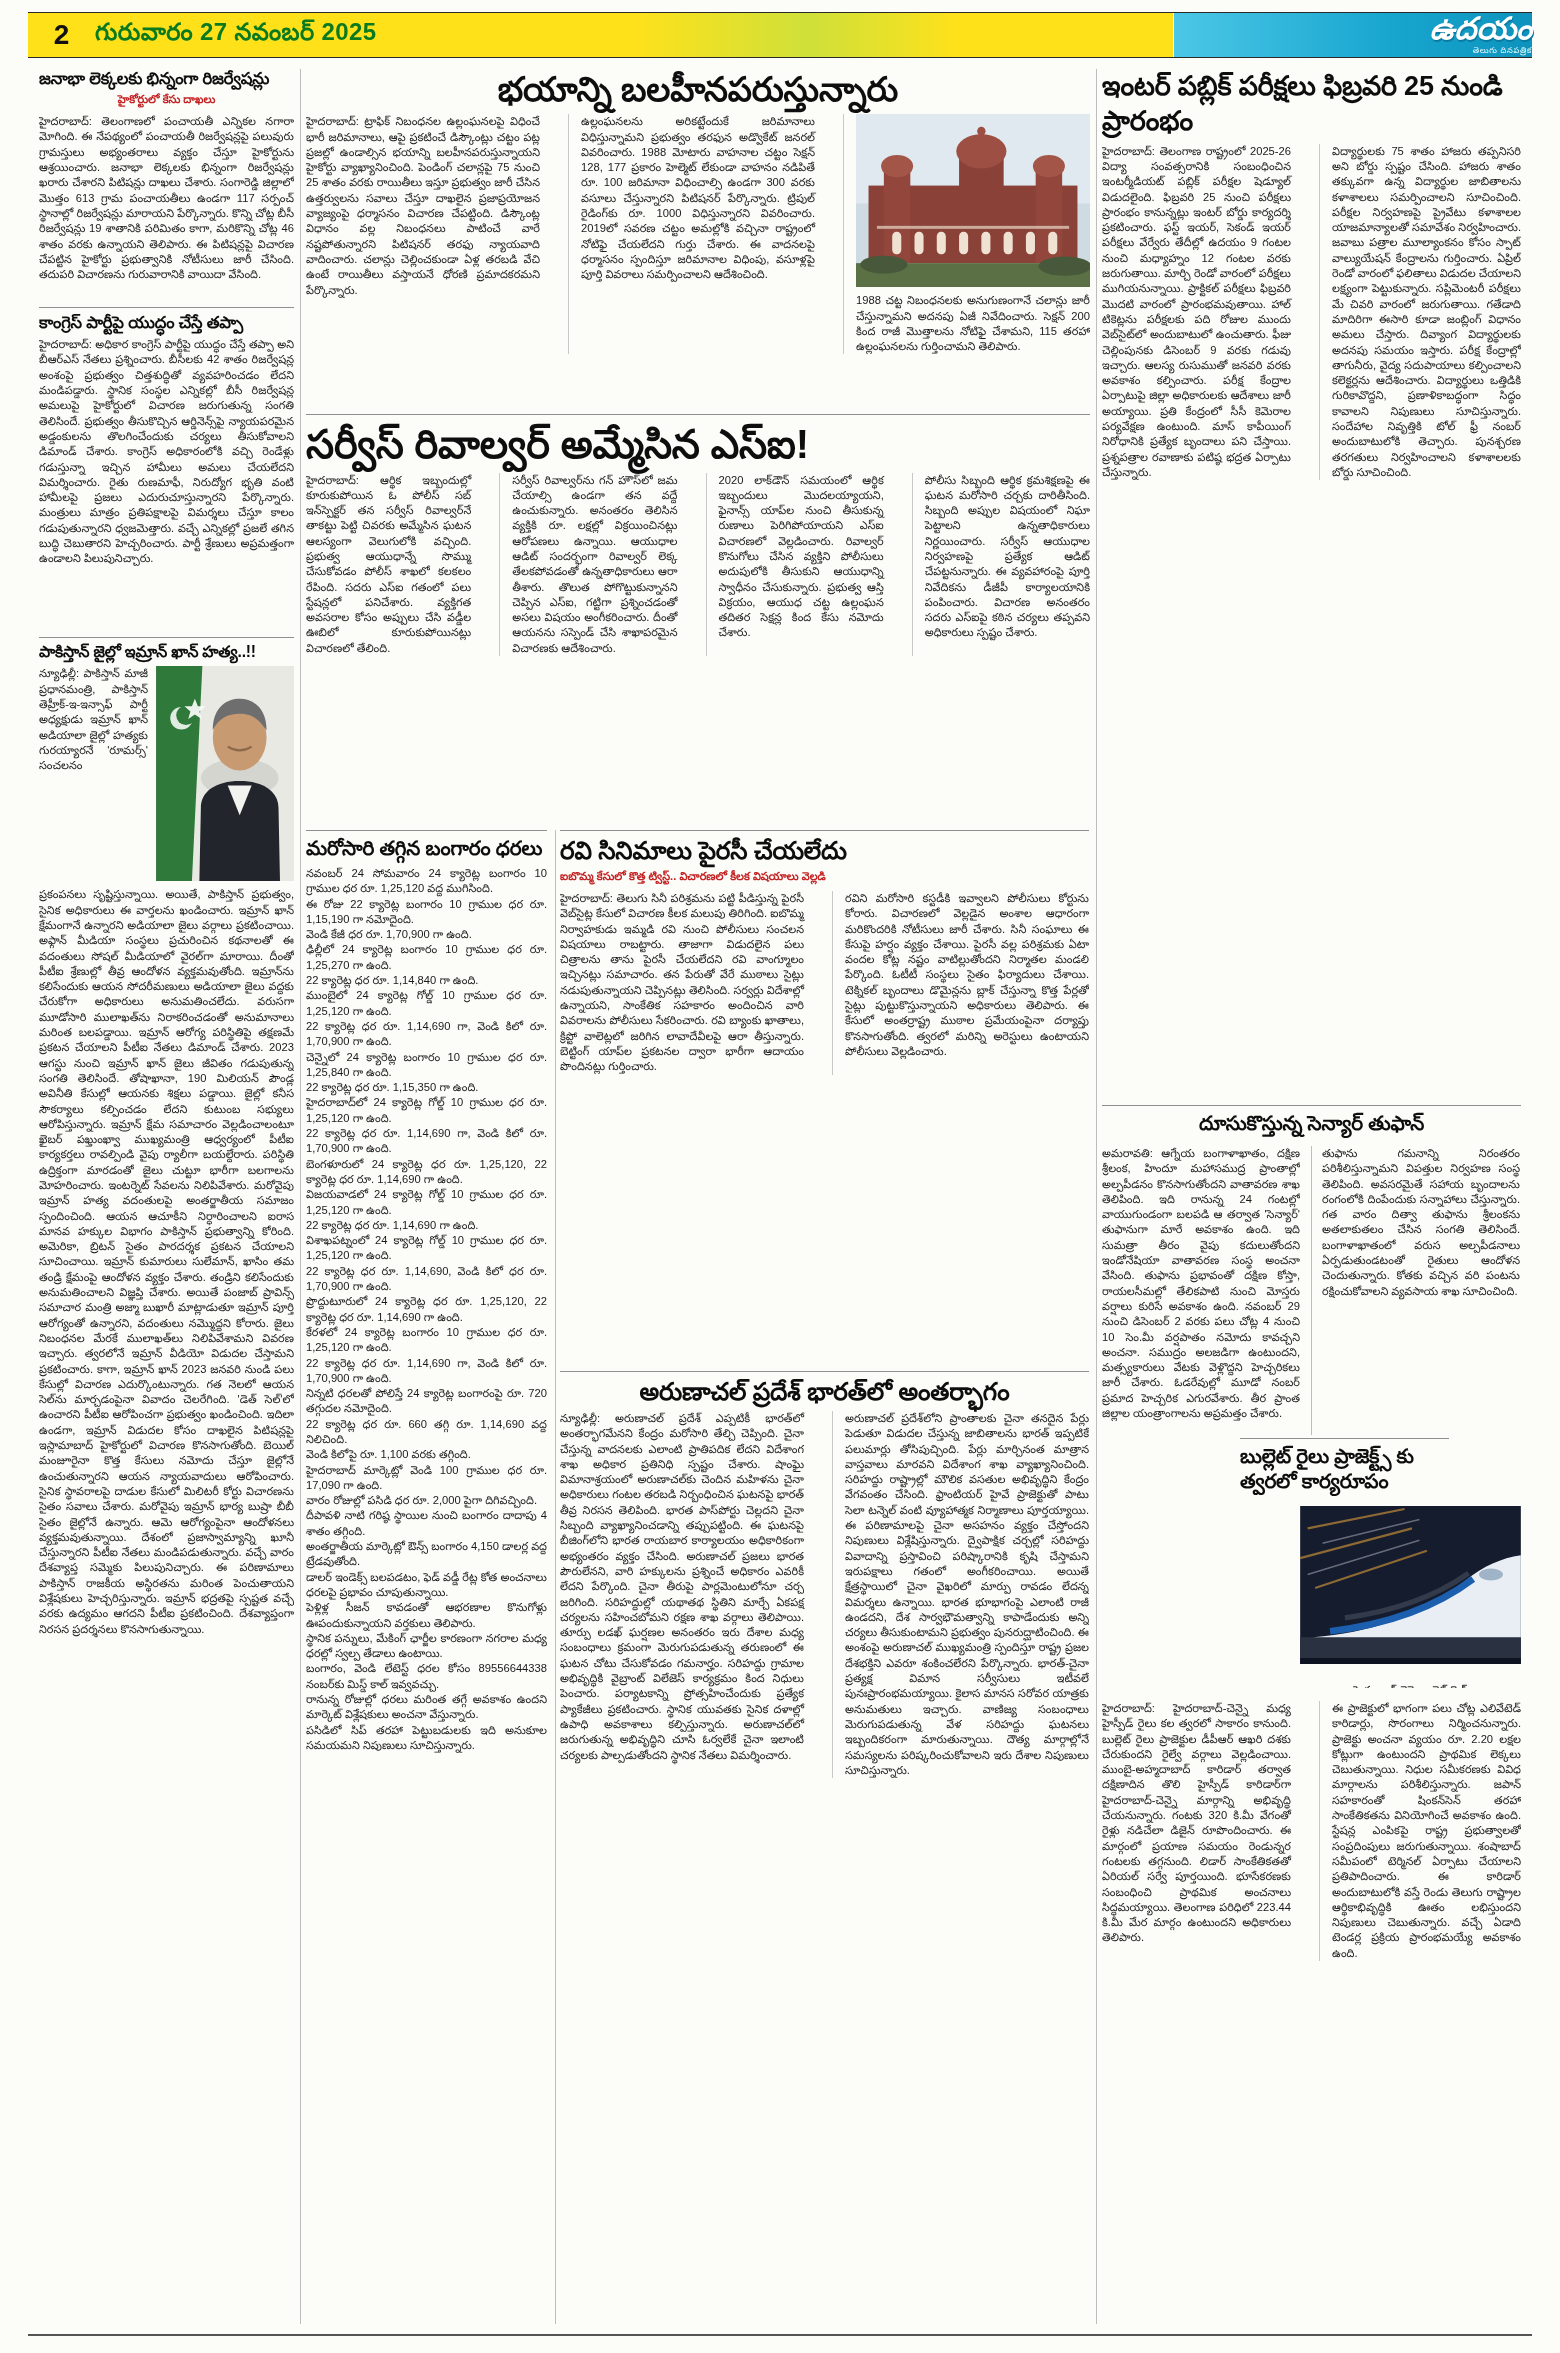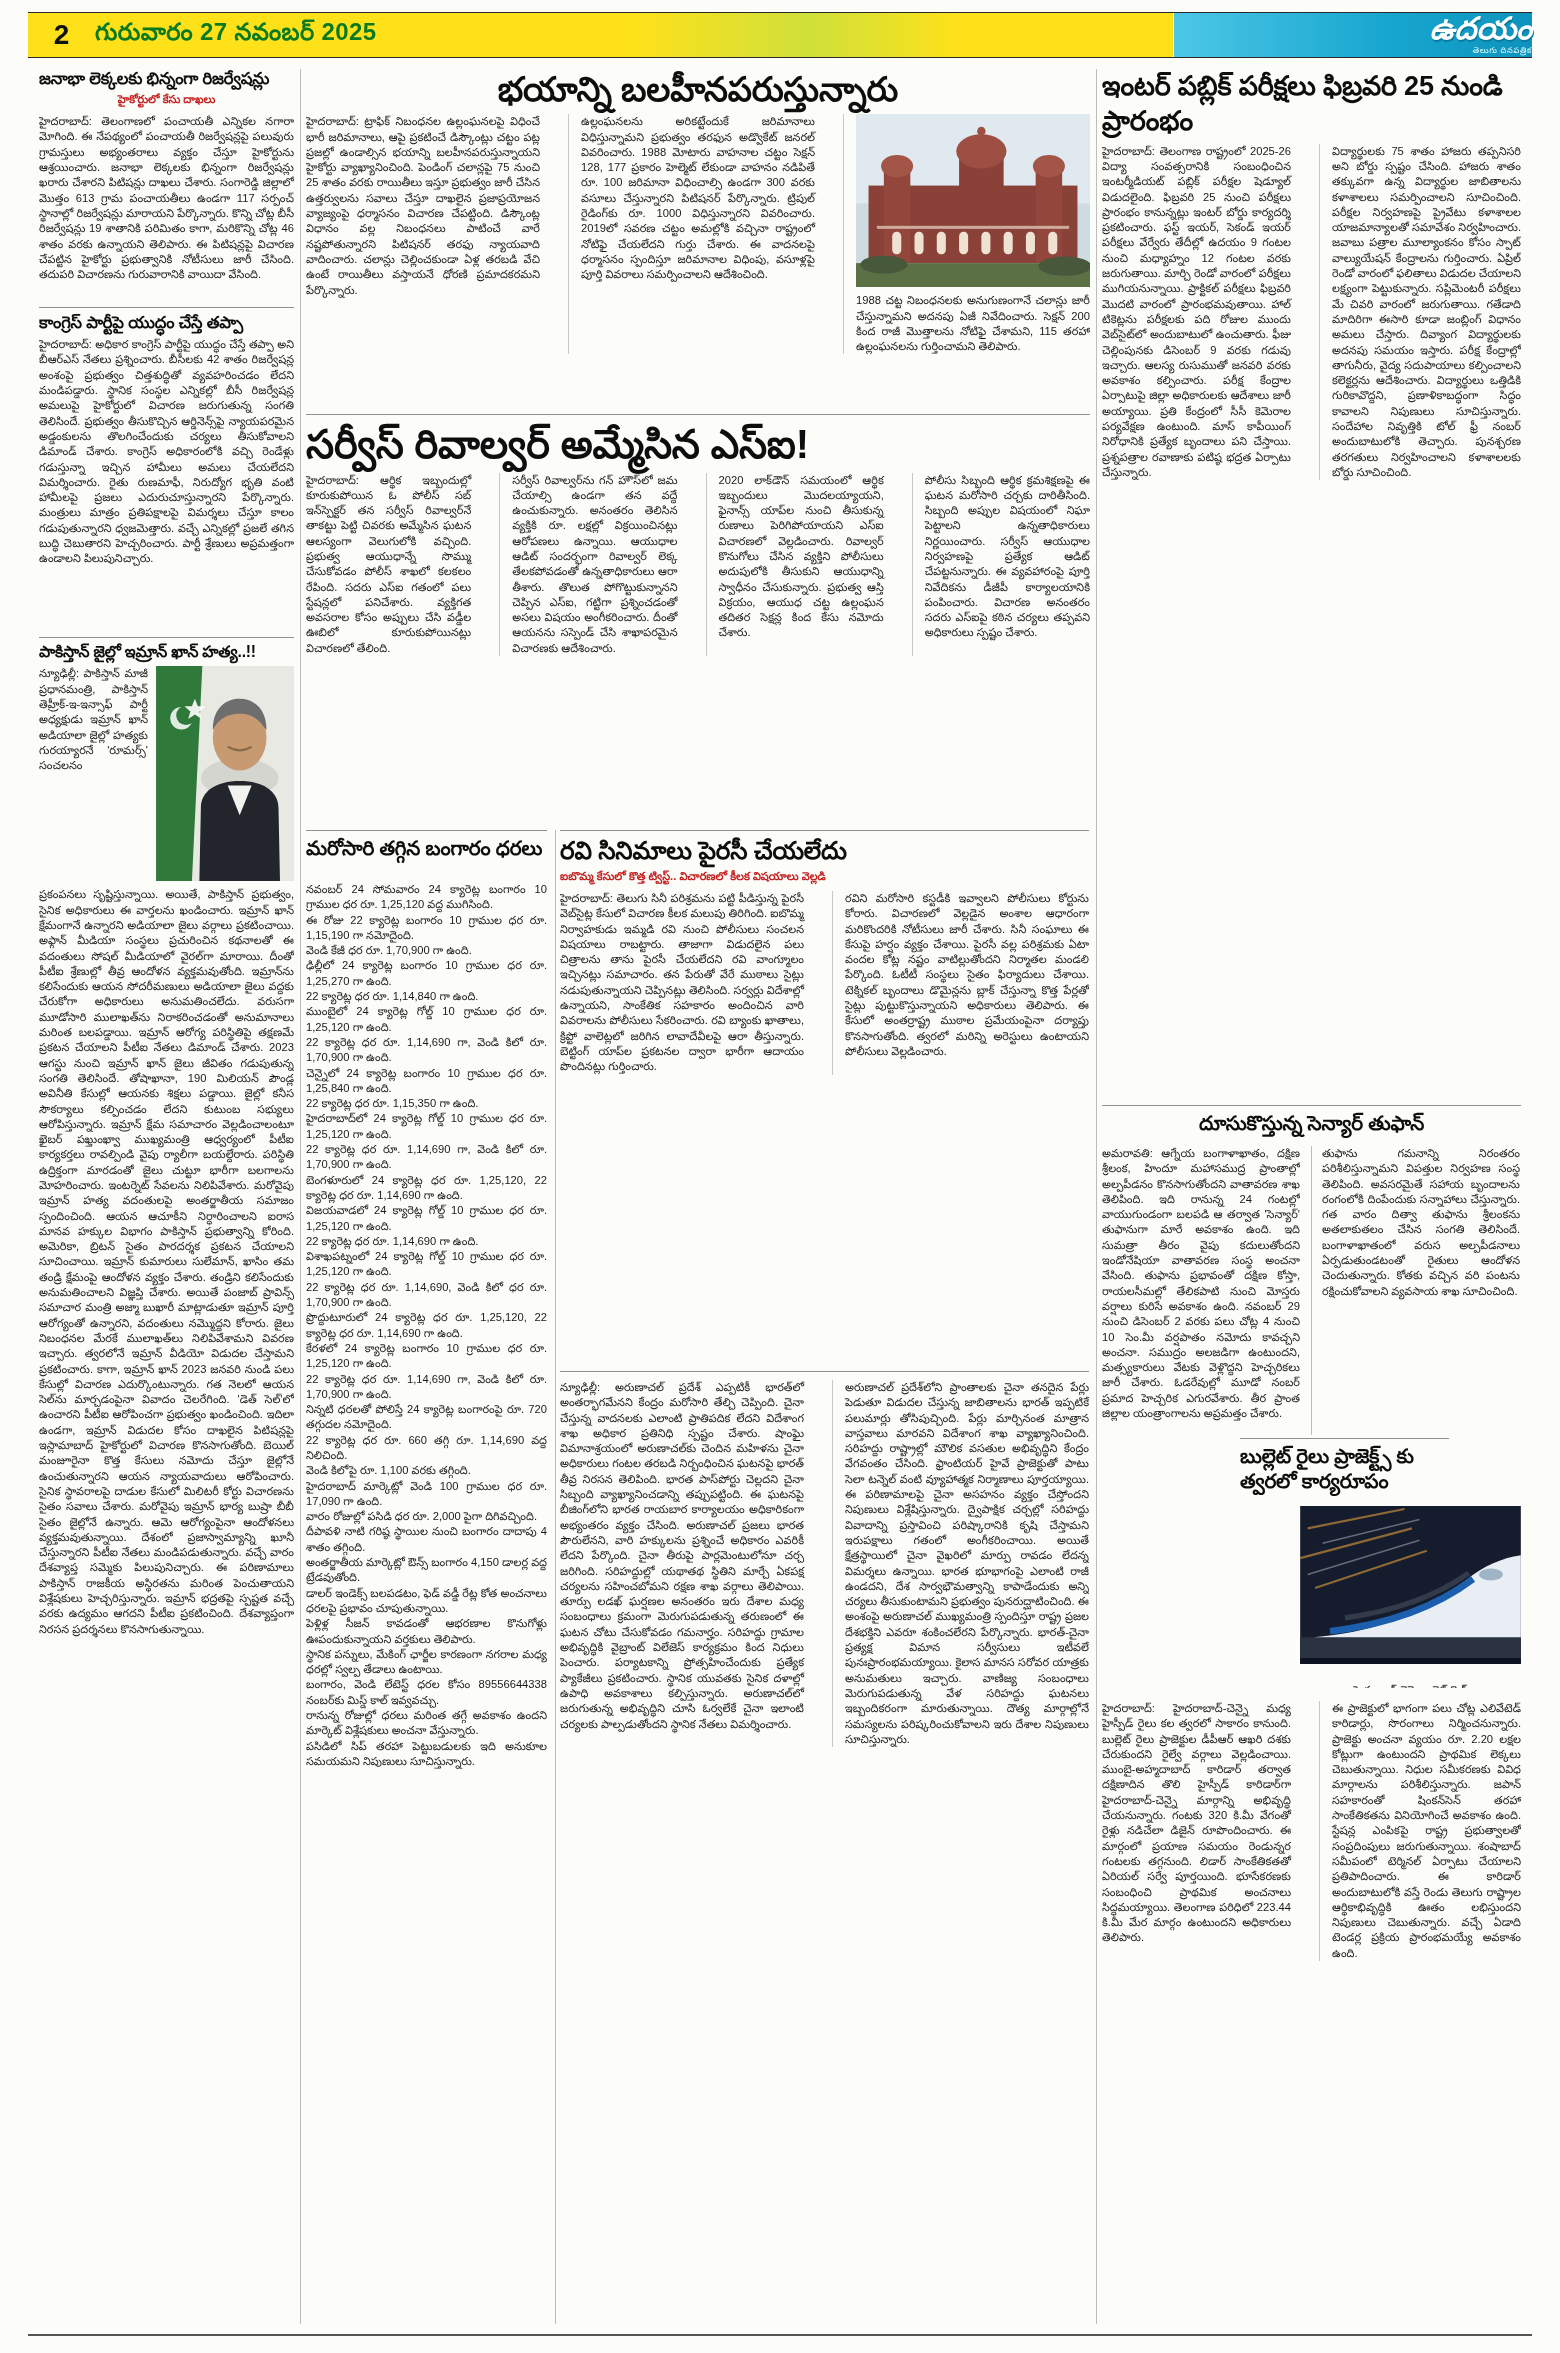--- a/index.html
+++ b/index.html
@@ -147,21 +147,21 @@
   <div class="cols" style="">
     <div class="col body-text">హైదరాబాద్: ఆర్థిక ఇబ్బందుల్లో కూరుకుపోయిన ఓ పోలీస్ సబ్ ఇన్‌స్పెక్టర్ తన సర్వీస్ రివాల్వర్‌నే తాకట్టు పెట్టి చివరకు అమ్మేసిన ఘటన ఆలస్యంగా వెలుగులోకి వచ్చింది. ప్రభుత్వ ఆయుధాన్నే సొమ్ము చేసుకోవడం పోలీస్ శాఖలో కలకలం రేపింది. సదరు ఎస్ఐ గతంలో పలు స్టేషన్లలో పనిచేశారు. వ్యక్తిగత అవసరాల కోసం అప్పులు చేసి వడ్డీల ఊబిలో కూరుకుపోయినట్లు విచారణలో తేలింది.</div>
     <div class="col body-text">సర్వీస్ రివాల్వర్‌ను గన్ హౌస్‌లో జమ చేయాల్సి ఉండగా తన వద్దే ఉంచుకున్నారు. అనంతరం తెలిసిన వ్యక్తికి రూ. లక్షల్లో విక్రయించినట్లు ఆరోపణలు ఉన్నాయి. ఆయుధాల ఆడిట్ సందర్భంగా రివాల్వర్ లెక్క తేలకపోవడంతో ఉన్నతాధికారులు ఆరా తీశారు. తొలుత పోగొట్టుకున్నానని చెప్పిన ఎస్ఐ, గట్టిగా ప్రశ్నించడంతో అసలు విషయం అంగీకరించారు. దీంతో ఆయనను సస్పెండ్ చేసి శాఖాపరమైన విచారణకు ఆదేశించారు.</div>
     <div class="col body-text">2020 లాక్‌డౌన్ సమయంలో ఆర్థిక ఇబ్బందులు మొదలయ్యాయని, ఫైనాన్స్ యాప్‌ల నుంచి తీసుకున్న రుణాలు పెరిగిపోయాయని ఎస్ఐ విచారణలో వెల్లడించారు. రివాల్వర్ కొనుగోలు చేసిన వ్యక్తిని పోలీసులు అదుపులోకి తీసుకుని ఆయుధాన్ని స్వాధీనం చేసుకున్నారు. ప్రభుత్వ ఆస్తి విక్రయం, ఆయుధ చట్ట ఉల్లంఘన తదితర సెక్షన్ల కింద కేసు నమోదు చేశారు.</div>
     <div class="col body-text">పోలీసు సిబ్బంది ఆర్థిక క్రమశిక్షణపై ఈ ఘటన మరోసారి చర్చకు దారితీసింది. సిబ్బంది అప్పుల విషయంలో నిఘా పెట్టాలని ఉన్నతాధికారులు నిర్ణయించారు. సర్వీస్ ఆయుధాల నిర్వహణపై ప్రత్యేక ఆడిట్ చేపట్టనున్నారు. ఈ వ్యవహారంపై పూర్తి నివేదికను డీజీపీ కార్యాలయానికి పంపించారు. విచారణ అనంతరం సదరు ఎస్ఐపై కఠిన చర్యలు తప్పవని అధికారులు స్పష్టం చేశారు.</div>
   </div>
 </div>
 
 <div class="art sep-top" style="left:306px;top:830px;width:241px;height:1494px;">
   <h2 class="hl hl-md">మరోసారి తగ్గిన బంగారం ధరలు</h2>
-  <div class="body-text prelines" style="margin-top:22px;">నవంబర్ 24 సోమవారం 24 క్యారెట్ల బంగారం 10 గ్రాముల ధర రూ. 1,25,120 వద్ద ముగిసింది.
+  <div class="body-text prelines" style="margin-top:6px;">నవంబర్ 24 సోమవారం 24 క్యారెట్ల బంగారం 10 గ్రాముల ధర రూ. 1,25,120 వద్ద ముగిసింది.
 ఈ రోజు 22 క్యారెట్ల బంగారం 10 గ్రాముల ధర రూ. 1,15,190 గా నమోదైంది.
 వెండి కేజీ ధర రూ. 1,70,900 గా ఉంది.
 ఢిల్లీలో 24 క్యారెట్ల బంగారం 10 గ్రాముల ధర రూ. 1,25,270 గా ఉంది.
 22 క్యారెట్ల ధర రూ. 1,14,840 గా ఉంది.
 ముంబైలో 24 క్యారెట్ల గోల్డ్ 10 గ్రాముల ధర రూ. 1,25,120 గా ఉంది.
 22 క్యారెట్ల ధర రూ. 1,14,690 గా, వెండి కిలో రూ. 1,70,900 గా ఉంది.
 చెన్నైలో 24 క్యారెట్ల బంగారం 10 గ్రాముల ధర రూ. 1,25,840 గా ఉంది.
 22 క్యారెట్ల ధర రూ. 1,15,350 గా ఉంది.
 హైదరాబాద్‌లో 24 క్యారెట్ల గోల్డ్ 10 గ్రాముల ధర రూ. 1,25,120 గా ఉంది.
 22 క్యారెట్ల ధర రూ. 1,14,690 గా, వెండి కిలో రూ. 1,70,900 గా ఉంది.
@@ -191,20 +191,21 @@
 <div class="art sep-top" style="left:560px;top:830px;width:529px;height:535px;">
   <h2 class="hl hl-md2">రవి సినిమాలు పైరసీ చేయలేదు</h2>
   <div class="strap">ఐబొమ్మ కేసులో కొత్త ట్విస్ట్.. విచారణలో కీలక విషయాలు వెల్లడి</div>
   <div class="cols">
     <div class="col body-text">హైదరాబాద్: తెలుగు సినీ పరిశ్రమను పట్టి పీడిస్తున్న పైరసీ వెబ్‌సైట్ల కేసులో విచారణ కీలక మలుపు తిరిగింది. ఐబొమ్మ నిర్వాహకుడు ఇమ్మడి రవి నుంచి పోలీసులు సంచలన విషయాలు రాబట్టారు. తాజాగా విడుదలైన పలు చిత్రాలను తాను పైరసీ చేయలేదని రవి వాంగ్మూలం ఇచ్చినట్లు సమాచారం. తన పేరుతో వేరే ముఠాలు సైట్లు నడుపుతున్నాయని చెప్పినట్లు తెలిసింది. సర్వర్లు విదేశాల్లో ఉన్నాయని, సాంకేతిక సహకారం అందించిన వారి వివరాలను పోలీసులు సేకరించారు. రవి బ్యాంకు ఖాతాలు, క్రిప్టో వాలెట్లలో జరిగిన లావాదేవీలపై ఆరా తీస్తున్నారు. బెట్టింగ్ యాప్‌ల ప్రకటనల ద్వారా భారీగా ఆదాయం పొందినట్లు గుర్తించారు.</div>
     <div class="col body-text">రవిని మరోసారి కస్టడీకి ఇవ్వాలని పోలీసులు కోర్టును కోరారు. విచారణలో వెల్లడైన అంశాల ఆధారంగా మరికొందరికి నోటీసులు జారీ చేశారు. సినీ సంఘాలు ఈ కేసుపై హర్షం వ్యక్తం చేశాయి. పైరసీ వల్ల పరిశ్రమకు ఏటా వందల కోట్ల నష్టం వాటిల్లుతోందని నిర్మాతల మండలి పేర్కొంది. ఓటీటీ సంస్థలు సైతం ఫిర్యాదులు చేశాయి. టెక్నికల్ బృందాలు డొమైన్లను బ్లాక్ చేస్తున్నా కొత్త పేర్లతో సైట్లు పుట్టుకొస్తున్నాయని అధికారులు తెలిపారు. ఈ కేసులో అంతర్రాష్ట్ర ముఠాల ప్రమేయంపైనా దర్యాప్తు కొనసాగుతోంది. త్వరలో మరిన్ని అరెస్టులు ఉంటాయని పోలీసులు వెల్లడించారు.</div>
   </div>
 </div>
 
 <div class="art sep-top" style="left:560px;top:1371px;width:529px;height:953px;">
+  <h2 class="hl hl-md2 hl-ctr">అరుణాచల్ ప్రదేశ్ భారత్‌లో అంతర్భాగం</h2>
   <div class="cols" style="margin-top:3px;">
     <div class="col body-text">న్యూఢిల్లీ: అరుణాచల్ ప్రదేశ్ ఎప్పటికీ భారత్‌లో అంతర్భాగమేనని కేంద్రం మరోసారి తేల్చి చెప్పింది. చైనా చేస్తున్న వాదనలకు ఎలాంటి ప్రాతిపదిక లేదని విదేశాంగ శాఖ అధికార ప్రతినిధి స్పష్టం చేశారు. షాంఘై విమానాశ్రయంలో అరుణాచల్‌కు చెందిన మహిళను చైనా అధికారులు గంటల తరబడి నిర్బంధించిన ఘటనపై భారత్ తీవ్ర నిరసన తెలిపింది. భారత పాస్‌పోర్టు చెల్లదని చైనా సిబ్బంది వ్యాఖ్యానించడాన్ని తప్పుపట్టింది. ఈ ఘటనపై బీజింగ్‌లోని భారత రాయబార కార్యాలయం అధికారికంగా అభ్యంతరం వ్యక్తం చేసింది. అరుణాచల్ ప్రజలు భారత పౌరులేనని, వారి హక్కులను ప్రశ్నించే అధికారం ఎవరికీ లేదని పేర్కొంది. చైనా తీరుపై పార్లమెంటులోనూ చర్చ జరిగింది. సరిహద్దుల్లో యథాతథ స్థితిని మార్చే ఏకపక్ష చర్యలను సహించబోమని రక్షణ శాఖ వర్గాలు తెలిపాయి. తూర్పు లడఖ్ ఘర్షణల అనంతరం ఇరు దేశాల మధ్య సంబంధాలు క్రమంగా మెరుగుపడుతున్న తరుణంలో ఈ ఘటన చోటు చేసుకోవడం గమనార్హం. సరిహద్దు గ్రామాల అభివృద్ధికి వైబ్రాంట్ విలేజెస్ కార్యక్రమం కింద నిధులు పెంచారు. పర్యాటకాన్ని ప్రోత్సహించేందుకు ప్రత్యేక ప్యాకేజీలు ప్రకటించారు. స్థానిక యువతకు సైనిక దళాల్లో ఉపాధి అవకాశాలు కల్పిస్తున్నారు. అరుణాచల్‌లో జరుగుతున్న అభివృద్ధిని చూసి ఓర్వలేకే చైనా ఇలాంటి చర్యలకు పాల్పడుతోందని స్థానిక నేతలు విమర్శించారు.</div>
     <div class="col body-text">అరుణాచల్ ప్రదేశ్‌లోని ప్రాంతాలకు చైనా తనదైన పేర్లు పెడుతూ విడుదల చేస్తున్న జాబితాలను భారత్ ఇప్పటికే పలుమార్లు తోసిపుచ్చింది. పేర్లు మార్చినంత మాత్రాన వాస్తవాలు మారవని విదేశాంగ శాఖ వ్యాఖ్యానించింది. సరిహద్దు రాష్ట్రాల్లో మౌలిక వసతుల అభివృద్ధిని కేంద్రం వేగవంతం చేసింది. ఫ్రాంటియర్ హైవే ప్రాజెక్టుతో పాటు సెలా టన్నెల్ వంటి వ్యూహాత్మక నిర్మాణాలు పూర్తయ్యాయి. ఈ పరిణామాలపై చైనా అసహనం వ్యక్తం చేస్తోందని నిపుణులు విశ్లేషిస్తున్నారు. ద్వైపాక్షిక చర్చల్లో సరిహద్దు వివాదాన్ని ప్రస్తావించి పరిష్కారానికి కృషి చేస్తామని ఇరుపక్షాలు గతంలో అంగీకరించాయి. అయితే క్షేత్రస్థాయిలో చైనా వైఖరిలో మార్పు రావడం లేదన్న విమర్శలు ఉన్నాయి. భారత భూభాగంపై ఎలాంటి రాజీ ఉండదని, దేశ సార్వభౌమత్వాన్ని కాపాడేందుకు అన్ని చర్యలు తీసుకుంటామని ప్రభుత్వం పునరుద్ఘాటించింది. ఈ అంశంపై అరుణాచల్ ముఖ్యమంత్రి స్పందిస్తూ రాష్ట్ర ప్రజల దేశభక్తిని ఎవరూ శంకించలేరని పేర్కొన్నారు. భారత్-చైనా ప్రత్యక్ష విమాన సర్వీసులు ఇటీవలే పునఃప్రారంభమయ్యాయి. కైలాస మానస సరోవర యాత్రకు అనుమతులు ఇచ్చారు. వాణిజ్య సంబంధాలు మెరుగుపడుతున్న వేళ సరిహద్దు ఘటనలు ఇబ్బందికరంగా మారుతున్నాయి. దౌత్య మార్గాల్లోనే సమస్యలను పరిష్కరించుకోవాలని ఇరు దేశాల నిపుణులు సూచిస్తున్నారు.</div>
   </div>
 </div>
 
 <div class="art" style="left:1102px;top:69px;width:419px;height:1033px;">
   <h2 class="hl hl-lg" style="line-height:1.3;">ఇంటర్ పబ్లిక్ పరీక్షలు ఫిబ్రవరి 25 నుండి ప్రారంభం</h2>
   <div class="cols" style="margin-top:4.5px;">
     <div class="col body-text">హైదరాబాద్: తెలంగాణ రాష్ట్రంలో 2025-26 విద్యా సంవత్సరానికి సంబంధించిన ఇంటర్మీడియట్ పబ్లిక్ పరీక్షల షెడ్యూల్ విడుదలైంది. ఫిబ్రవరి 25 నుంచి పరీక్షలు ప్రారంభం కానున్నట్లు ఇంటర్ బోర్డు కార్యదర్శి ప్రకటించారు. ఫస్ట్ ఇయర్, సెకండ్ ఇయర్ పరీక్షలు వేర్వేరు తేదీల్లో ఉదయం 9 గంటల నుంచి మధ్యాహ్నం 12 గంటల వరకు జరుగుతాయి. మార్చి రెండో వారంలో పరీక్షలు ముగియనున్నాయి. ప్రాక్టికల్ పరీక్షలు ఫిబ్రవరి మొదటి వారంలో ప్రారంభమవుతాయి. హాల్ టికెట్లను పరీక్షలకు పది రోజుల ముందు వెబ్‌సైట్‌లో అందుబాటులో ఉంచుతారు. ఫీజు చెల్లింపునకు డిసెంబర్ 9 వరకు గడువు ఇచ్చారు. ఆలస్య రుసుముతో జనవరి వరకు అవకాశం కల్పించారు. పరీక్ష కేంద్రాల ఏర్పాటుపై జిల్లా అధికారులకు ఆదేశాలు జారీ అయ్యాయి. ప్రతి కేంద్రంలో సీసీ కెమెరాల పర్యవేక్షణ ఉంటుంది. మాస్ కాపీయింగ్ నిరోధానికి ప్రత్యేక బృందాలు పని చేస్తాయి. ప్రశ్నపత్రాల రవాణాకు పటిష్ఠ భద్రత ఏర్పాటు చేస్తున్నారు.</div>

